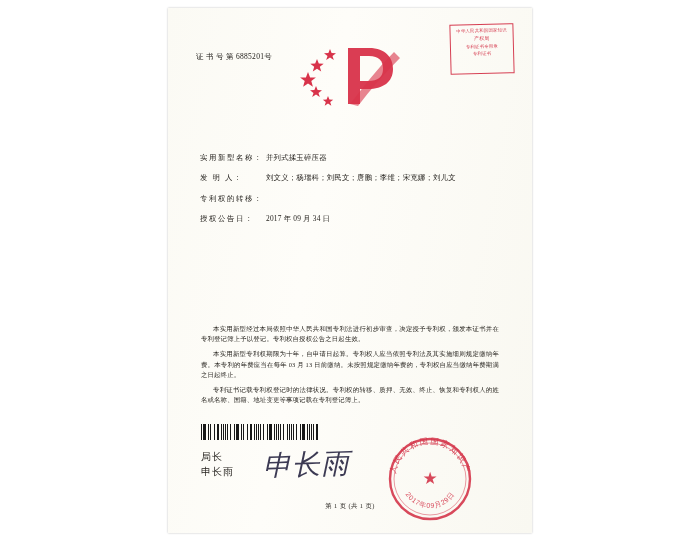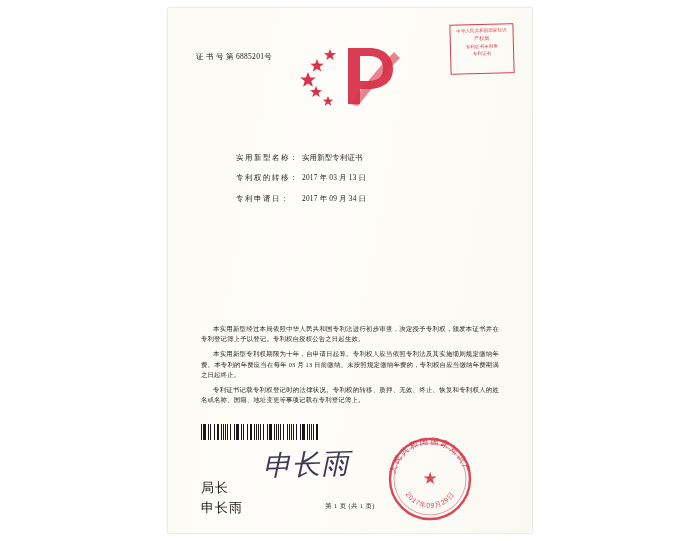--- a/index.html
+++ b/index.html
@@ -101,21 +101,20 @@
     top: 145px;
     width: 300px;
     font-size: 7.4px;
     color: #1f1c18;
   }
   .field {
     display: flex;
     align-items: flex-start;
     margin-bottom: 10.5px;
     line-height: 1.35;
-    margin-left: 36px;
   }
   .field .lab {
     flex: 0 0 66px;
     letter-spacing: 1.6px;
     white-space: nowrap;
   }
   .field .val {
     flex: 1 1 auto;
     letter-spacing: .2px;
     word-break: break-all;
@@ -147,22 +146,22 @@
       repeating-linear-gradient(90deg,
         #181818 0px, #181818 1px, #fdfcf7 1px, #fdfcf7 2.4px,
         #181818 2.4px, #181818 3.6px, #fdfcf7 3.6px, #fdfcf7 4.3px,
         #181818 4.3px, #181818 4.9px, #fdfcf7 4.9px, #fdfcf7 6.6px);
   }
 
   
   .director {
     position: absolute;
     left: 33px;
-    top: 470px;
-    font-size: 13px;
+    top: 441px;
+    font-size: 10px;
     line-height: 1.5;
     color: #1f1c18;
     letter-spacing: 1px;
   }
   .sig {
     position: absolute;
     left: 95px;
     top: 438px;
     font-family: "Liberation Serif", serif;
     font-size: 28px;
@@ -225,28 +224,31 @@
           <path d="M70 14 L79 14 C89 14 93 19 93 27 C93 35 88 39 78 39 L70 39 Z" fill="#fdfcf7"></path>
           <path d="M60 62 C74 44 88 26 104 10 L110 16 C94 32 80 48 68 64 Z" fill="#d8334a" opacity="0.6"></path>
         </g>
       </svg>
     </div>
 
 
     <div class="fields">
       <div class="field">
         <div class="lab">实用新型名称：</div>
-        <div class="val">实用新型专利证书</div>
+        <div class="val">并列式揉玉碎压器</div>
+      </div>
+      <div class="field">
+        <div class="lab">发 明 人：</div>
+        <div class="val">刘文义；杨瑞科；刘民文；唐鹏；李维；宋克娜；刘儿文</div>
       </div>
       <div class="field">
         <div class="lab">专利权的转移：</div>
-        <div class="val">2017 年 03 月 13 日</div>
       </div>
       <div class="field tight">
-        <div class="lab">专利申请日：</div>
+        <div class="lab">授权公告日：</div>
         <div class="val">2017 年 09 月 34 日</div>
       </div>
     </div>
 
     <div class="body-text">
       <p>本实用新型经过本局依照中华人民共和国专利法进行初步审查，决定授予专利权，颁发本证书并在专利登记簿上予以登记。专利权自授权公告之日起生效。</p>
       <p>本实用新型专利权期限为十年，自申请日起算。专利权人应当依照专利法及其实施细则规定缴纳年费。本专利的年费应当在每年 03 月 13 日前缴纳。未按照规定缴纳年费的，专利权自应当缴纳年费期满之日起终止。</p>
       <p>专利证书记载专利权登记时的法律状况。专利权的转移、质押、无效、终止、恢复和专利权人的姓名或名称、国籍、地址变更等事项记载在专利登记簿上。</p>
     </div>
 

